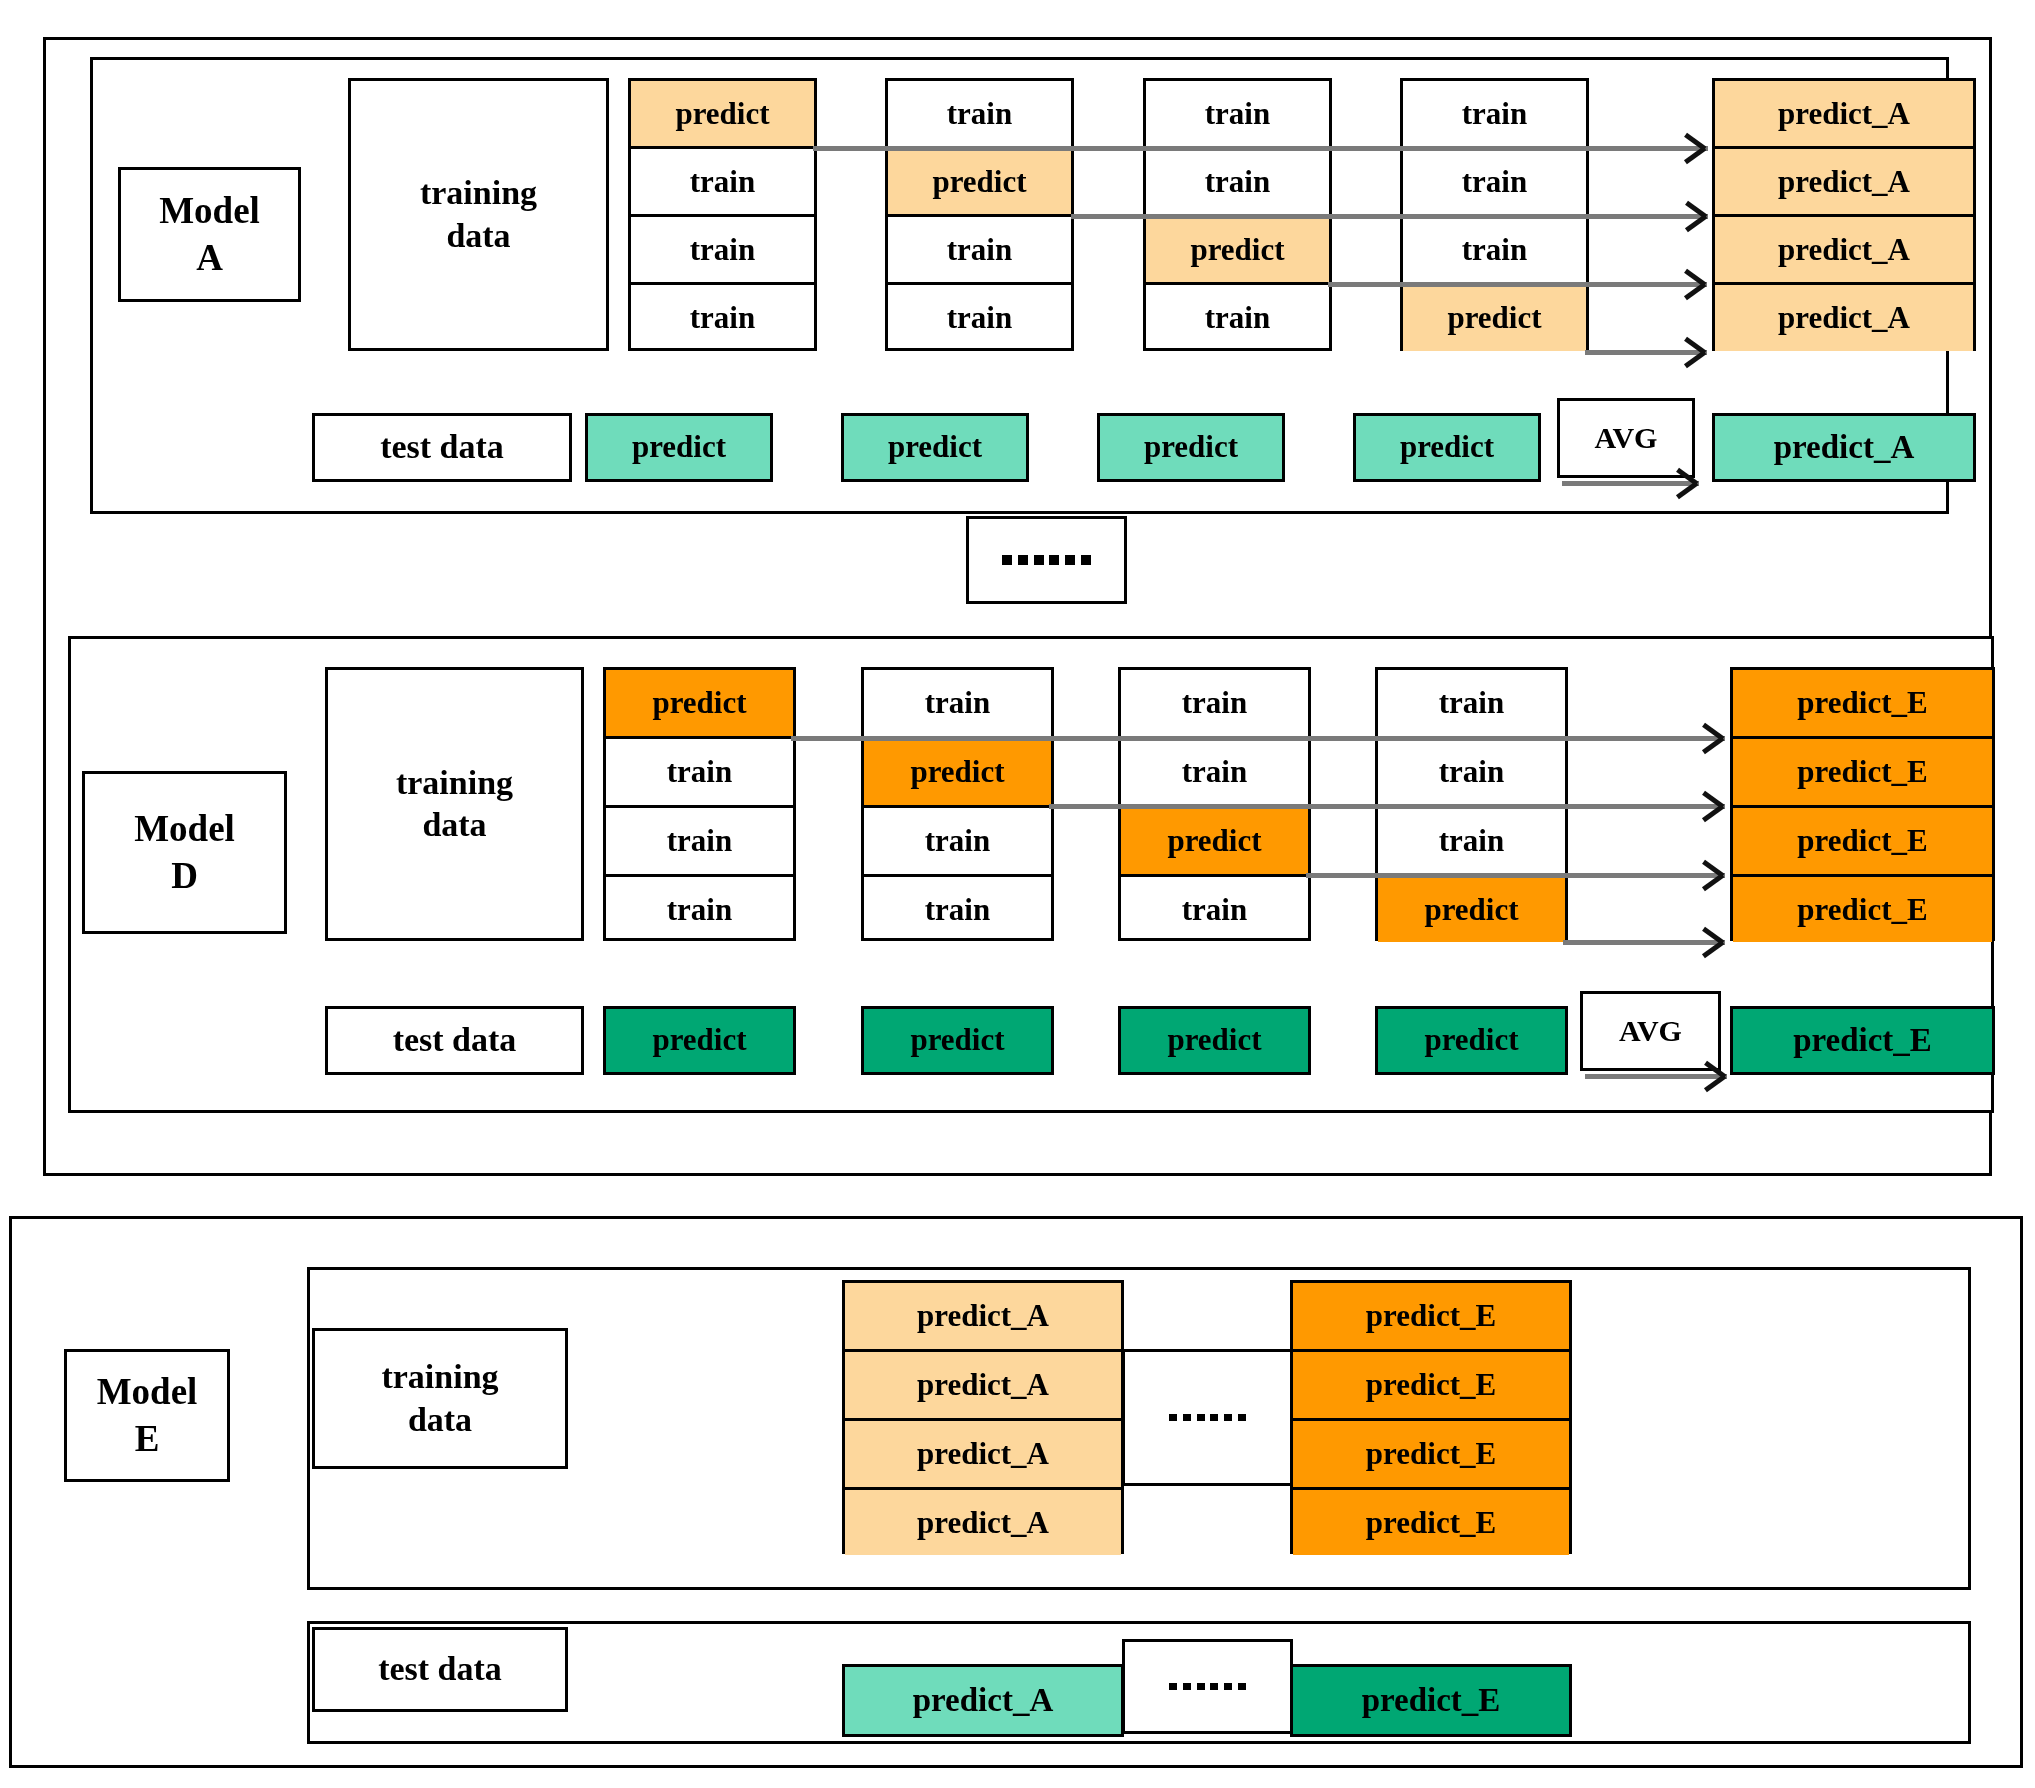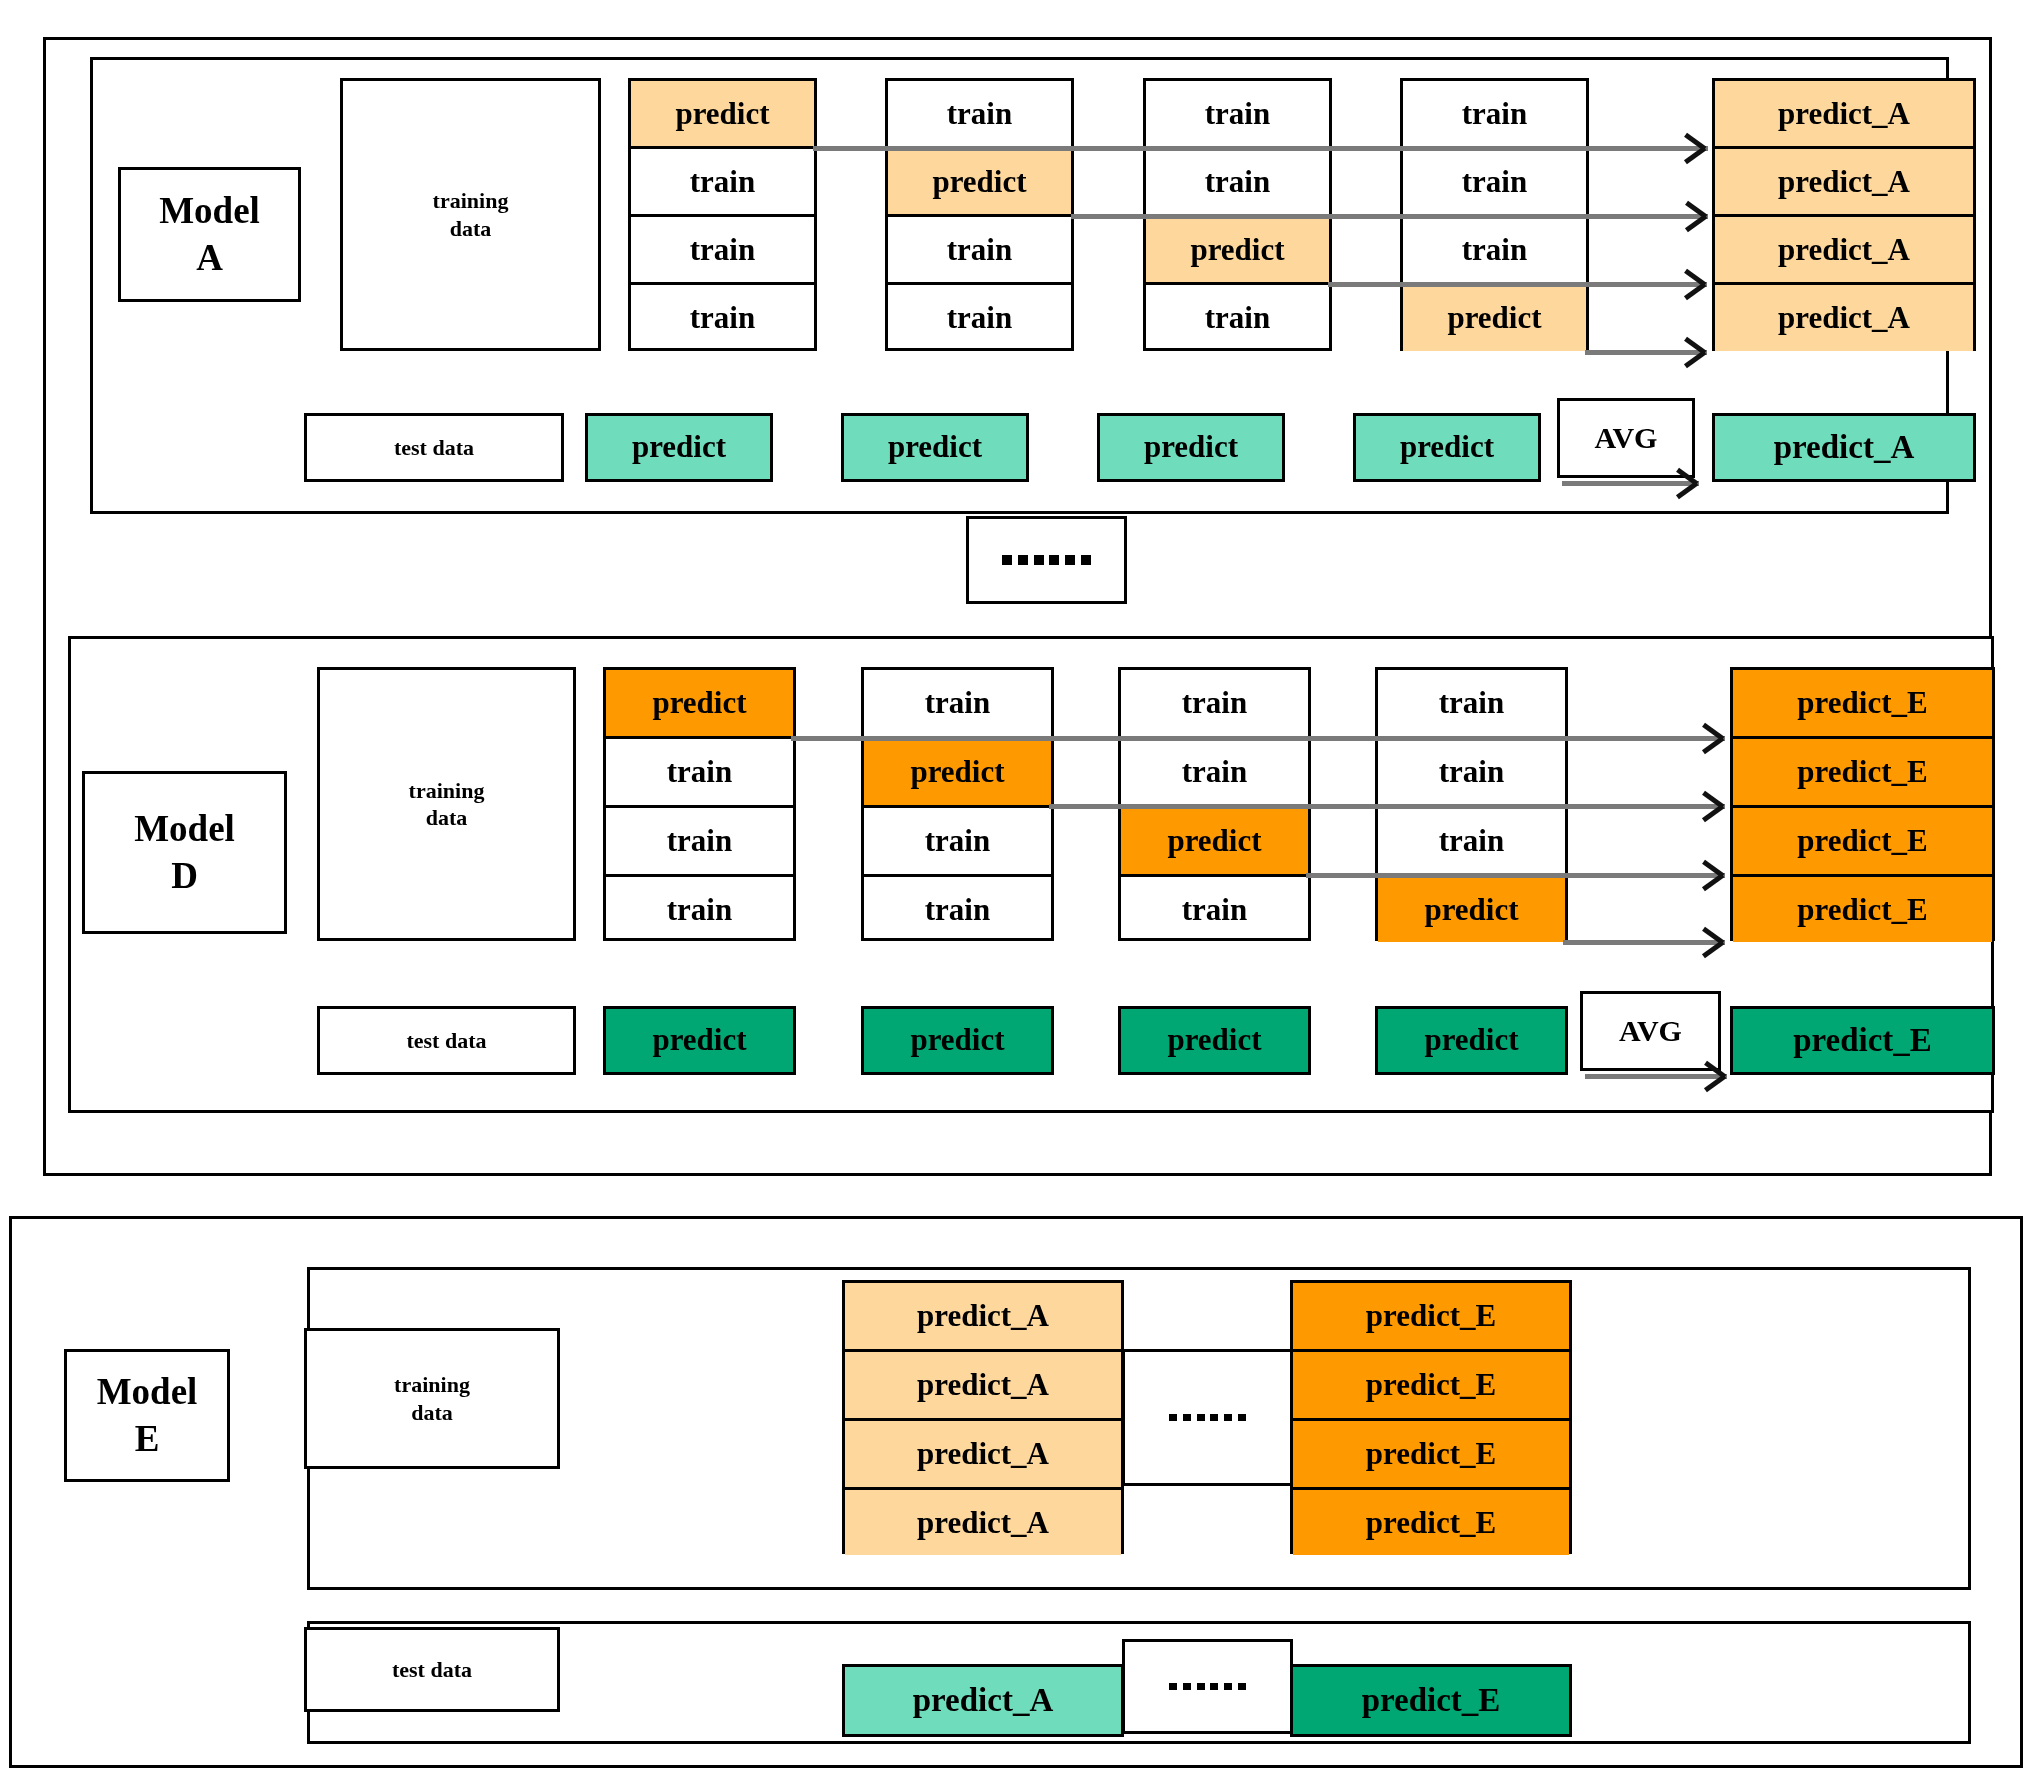--- a/index.html
+++ b/index.html
@@ -19,21 +19,21 @@
     background:#fff;
     display:flex;align-items:center;justify-content:center;
     text-align:center;
     line-height:1.25;
     white-space:pre-line;
   }
   .outer{border:3.9px solid #000;background:#fff;}
   .inner{border:3.9px solid #000;background:#fff;}
 
   .lbl-model{font-size:37px;}
-  .lbl-td{font-size:22px;}
+  .lbl-td{font-size:34px;margin-left:8px;}
   .cell{font-size:31px;}
   .cellbig{font-size:33px;}
   .avg{font-size:30px;}
 
   
   .fill-lightorange{background:#FDD79C;}
   .fill-orange{background:#FF9900;}
   .fill-teal{background:#6FDCBB;}
   .fill-green{background:#00A773;}
 

